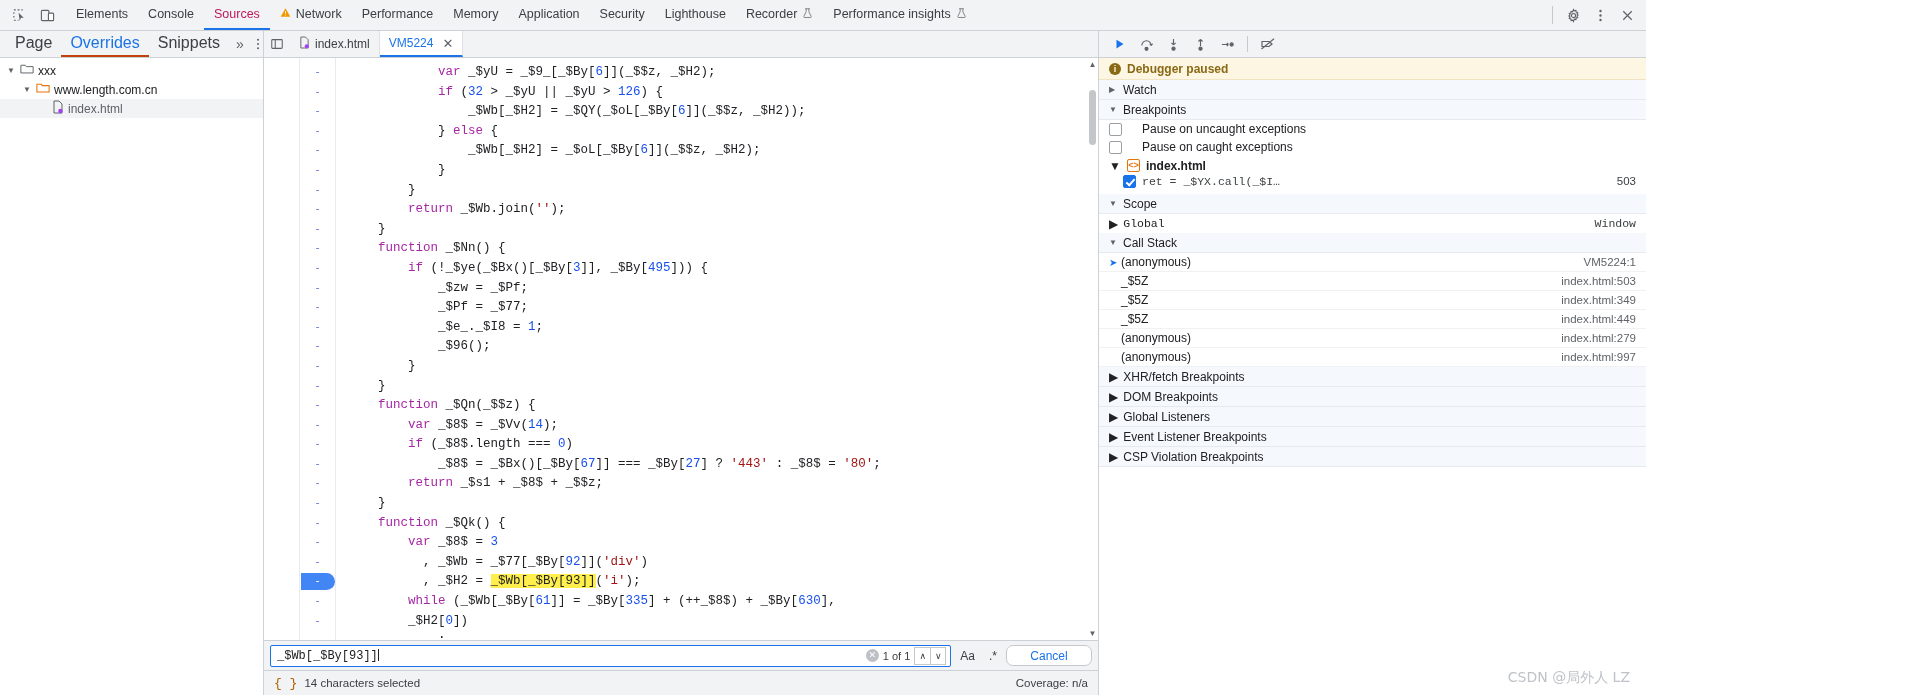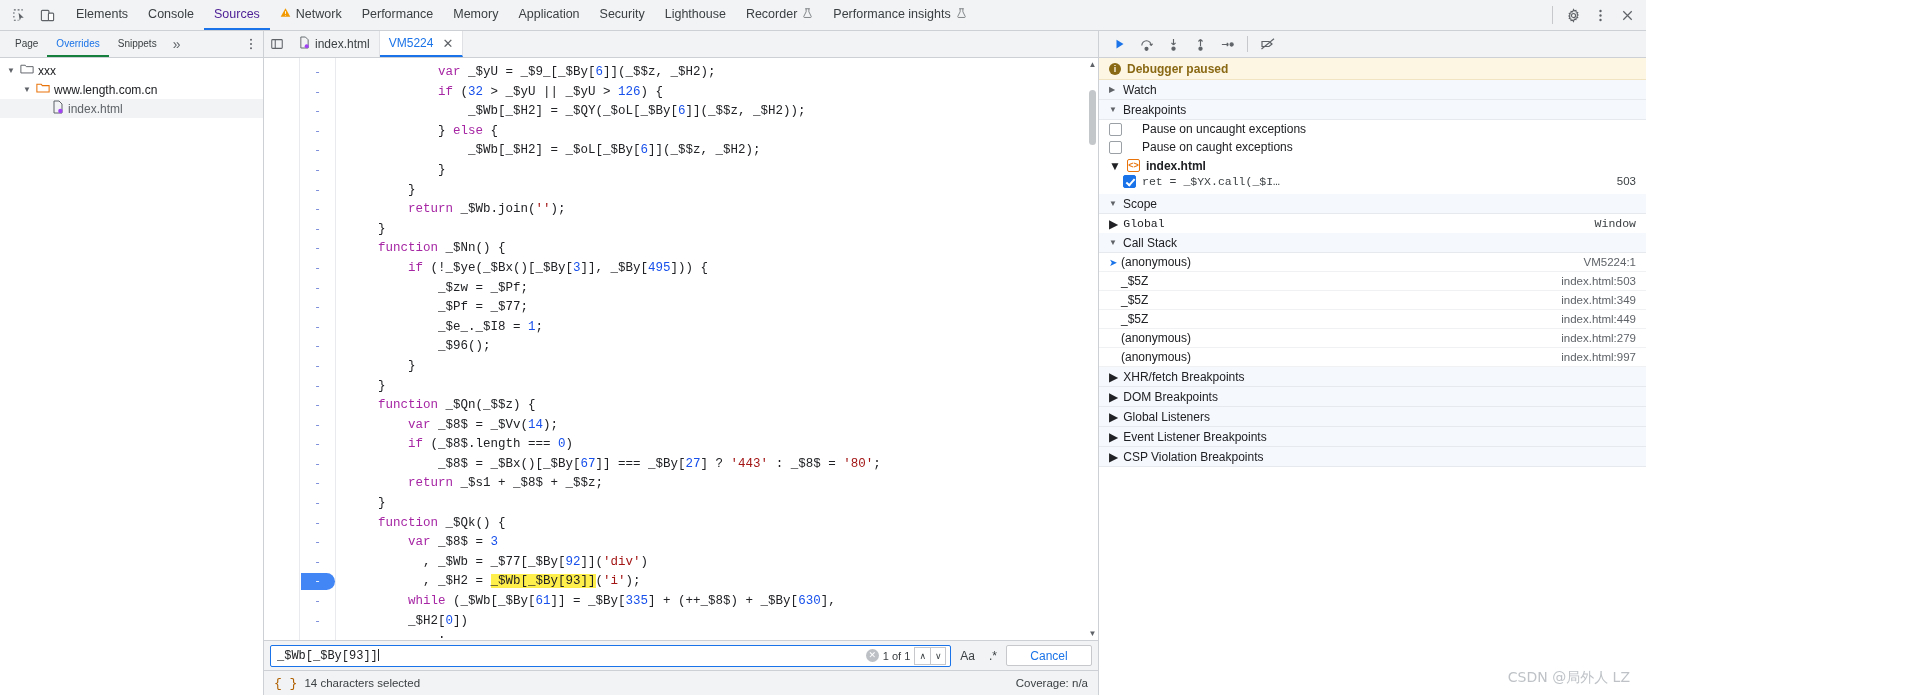--- a/index.html
+++ b/index.html
@@ -29,45 +29,45 @@
   }
   .tabs-row { display: flex; align-items: stretch; flex: 1; }
   .tab {
     display: flex; align-items: center; gap: 5px;
     padding: 0 10px;
     font-size: 12.5px; color: #3c4043;
     cursor: pointer; white-space: nowrap;
     border-bottom: 2px solid transparent;
     position: relative;
   }
-  .tab.active { color: #4c1d95; border-bottom: 2px solid #1a73e8; }
+  .tab.active { color: #be185d; border-bottom: 2px solid #1a73e8; }
   .tb-right { display: flex; align-items: center; gap: 1px; padding-right: 6px; }
   .tb-sep { width: 1px; height: 18px; background: #c6c8cb; margin: 0 6px; align-self: center; }
 
   
   .second-row {
     height: 27px; min-height: 27px;
     background: #f1f3f4;
     border-bottom: 1px solid #cdd0d4;
     display: flex; align-items: stretch;
   }
   .nav-tabs {
     width: 264px; min-width: 264px;
     display: flex; align-items: stretch;
     border-right: 1px solid #cdd0d4;
     padding-left: 6px;
   }
   .subtab {
     display: flex; align-items: center;
     padding: 0 9px;
-    font-size: 10px; color: #3c4043;
+    font-size: 16px; color: #3c4043;
     cursor: pointer; white-space: nowrap;
     border-bottom: 2px solid transparent;
   }
-  .subtab.active { color: #1a73e8; border-bottom: 2px solid #15803d; }
+  .subtab.active { color: #1a73e8; border-bottom: 2px solid #c2410c; }
   .subtab-more { display:flex; align-items:center; padding: 0 7px; color:#5f6368; font-size:14px; cursor:pointer;}
   .kebab { margin-left: auto; width: 24px; display: flex; align-items: center; justify-content: center; cursor: pointer; }
 
   .editor-tabs {
     flex: 1;
     display: flex; align-items: stretch;
     min-width: 0;
   }
   .et-iconbtn { width: 26px; display:flex; align-items:center; justify-content:center; cursor:pointer; }
   .etab {
@@ -224,21 +224,21 @@
   }
   .nav-arrow.left-btn { border-right: none; }
   .opt-btn {
     padding: 0 5px; height: 20px;
     display: flex; align-items: center;
     font-size: 12px; color: #3c4043; cursor: pointer;
     border-radius: 2px; font-weight: normal;
   }
   .cancel-btn {
     width: 86px; height: 21px;
-    border: 1px solid #c6c8cb; border-radius: 2px;
+    border: 1px solid #c6c8cb; border-radius: 7px;
     background: #fff; color: #1a73e8;
     font-size: 12px; cursor: pointer;
     display: flex; align-items: center; justify-content: center;
   }
 
   
   .status-bar {
     height: 25px; min-height: 25px;
     background: #f1f3f4;
     border-top: 1px solid #cdd0d4;

